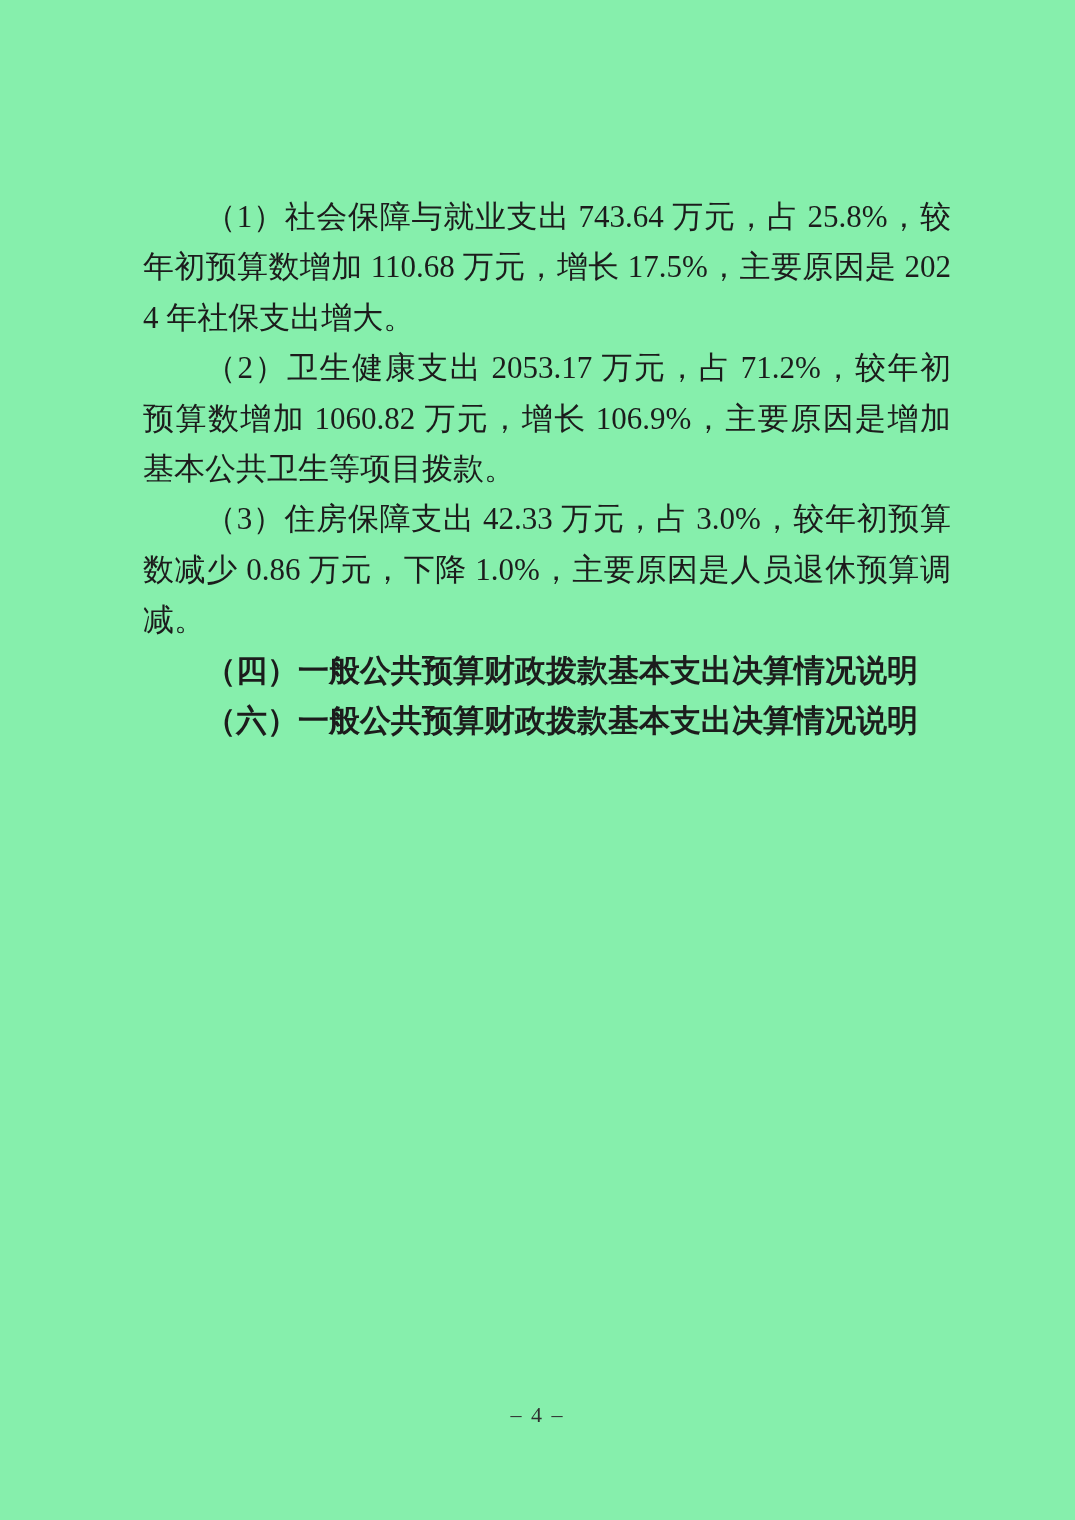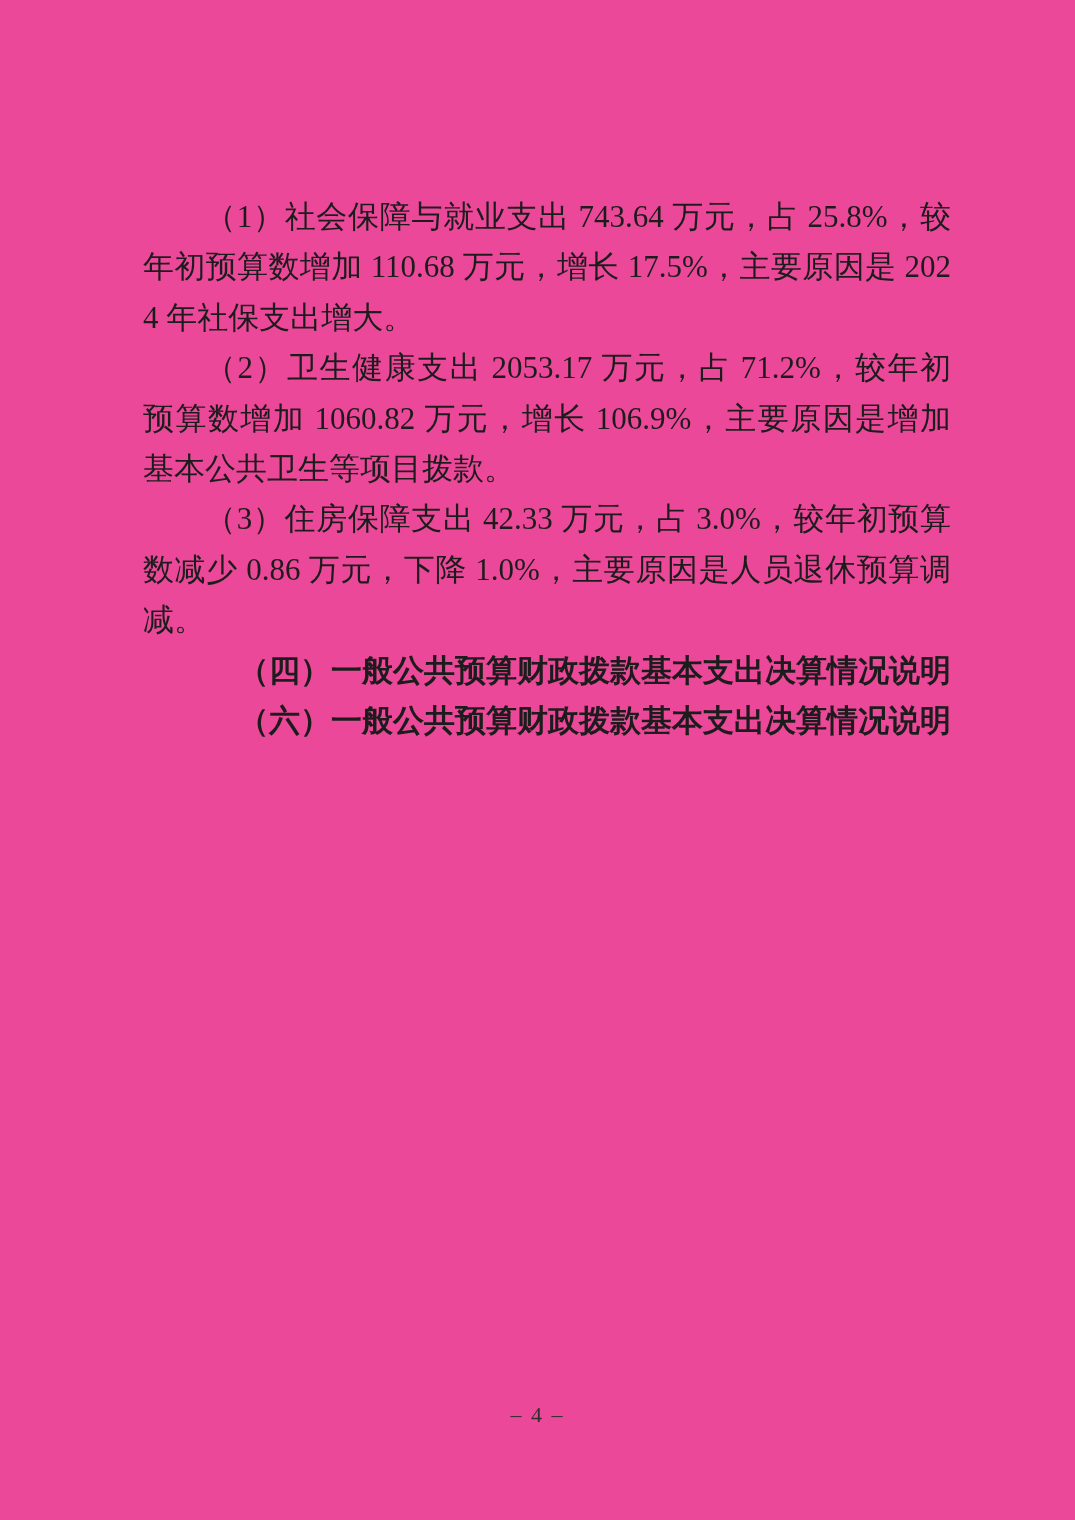--- a/index.html
+++ b/index.html
@@ -10,42 +10,42 @@
     width: 1075px;
     height: 1520px;
     background: #ffffff;
     overflow: hidden;
     position: relative;
     font-family: "Liberation Serif", "DejaVu Serif", serif;
   }
   .page {
     position: absolute;
     inset: 0;
-    background: #ec4899;
+    background: #86efac;
   }
   .content {
     position: absolute;
     left: 143px;
     top: 192px;
     width: 808px;
     font-size: 31px;
     line-height: 50.4px;
     color: #1c1c1c;
     text-align: justify;
     text-justify: inter-ideograph;
   }
   .para {
     margin: 0;
     padding: 0;
     text-indent: 2em;
     word-break: break-all;
   }
   .para.heading {
     font-weight: bold;
-    text-align: right;
+    text-align: left;
   }
   .footer {
     position: absolute;
     top: 1402px;
     left: 0;
     width: 100%;
     text-align: center;
     font-size: 22px;
     color: #2f2f2f;
     letter-spacing: 2px;

